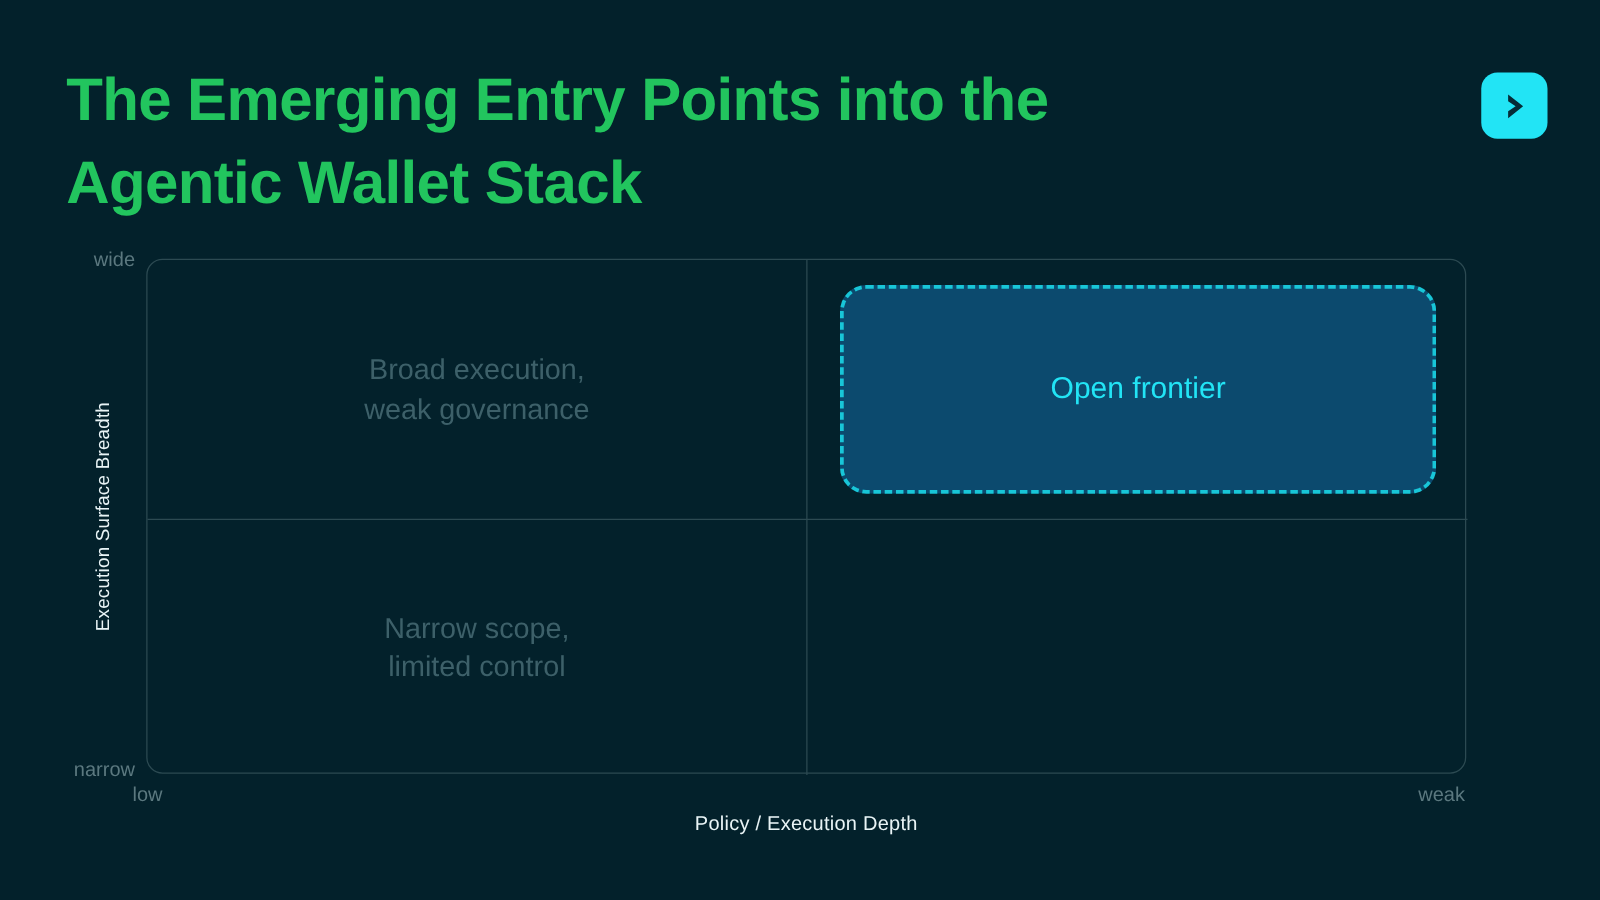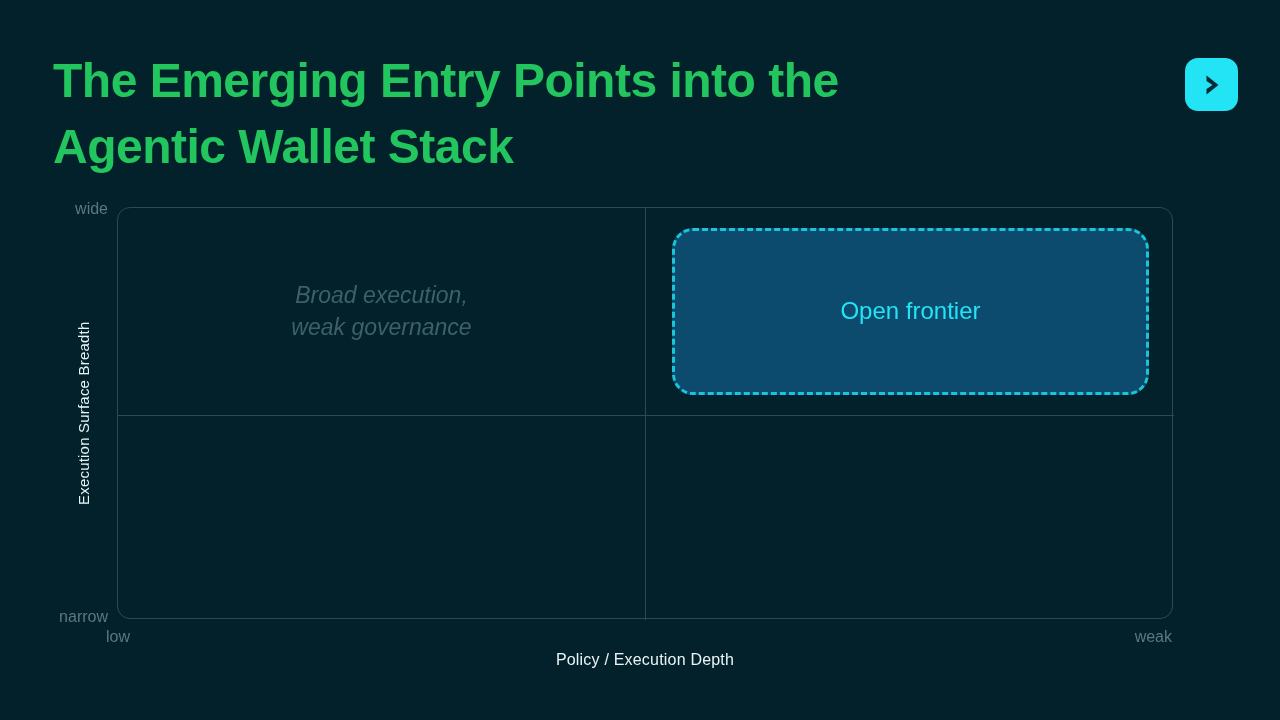--- a/index.html
+++ b/index.html
@@ -83,21 +83,20 @@
   .quadrant {
     position: absolute;
     display: flex;
     align-items: center;
     justify-content: center;
     text-align: center;
     color: #3d6069;
     font-size: 23px;
     line-height: 1.35;
     white-space: pre-line;
-    font-style: italic;
   }
   .q-tl { left: 0;     top: 0;     width: 527px; height: 207px; }
   .q-tr { left: 528px; top: 0;     width: 528px; height: 207px; }
   .q-bl { left: 0;     top: 208px; width: 527px; height: 204px; }
   .q-br { left: 528px; top: 208px; width: 528px; height: 204px; }
 
   
   .focus-cell {
     position: absolute;
     left: 672px;
@@ -185,20 +184,22 @@
     <div class="plot-area">
 
       <div class="divider-v"></div>
       <div class="divider-h"></div>
 
       <div class="quadrant q-tl">Broad execution,
 weak governance</div>
 
       <div class="quadrant q-tr"></div>
 
+      <div class="quadrant q-bl">Narrow scope,
+limited control</div>
 
     </div>
 
     <div class="focus-cell">
       <span class="focus-label">Open frontier</span>
     </div>
 
   </div>
 </div>
 

